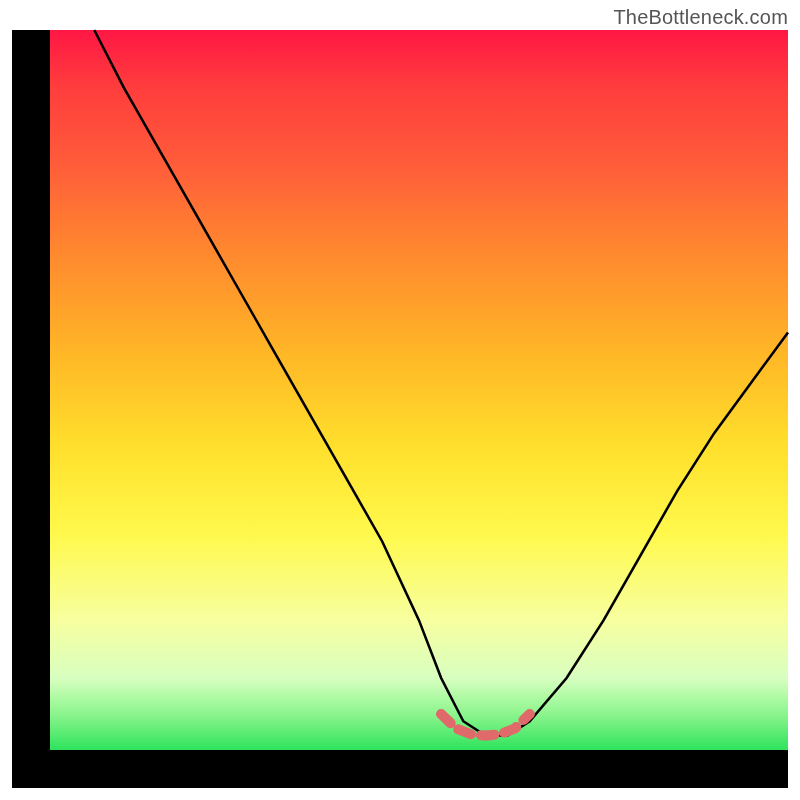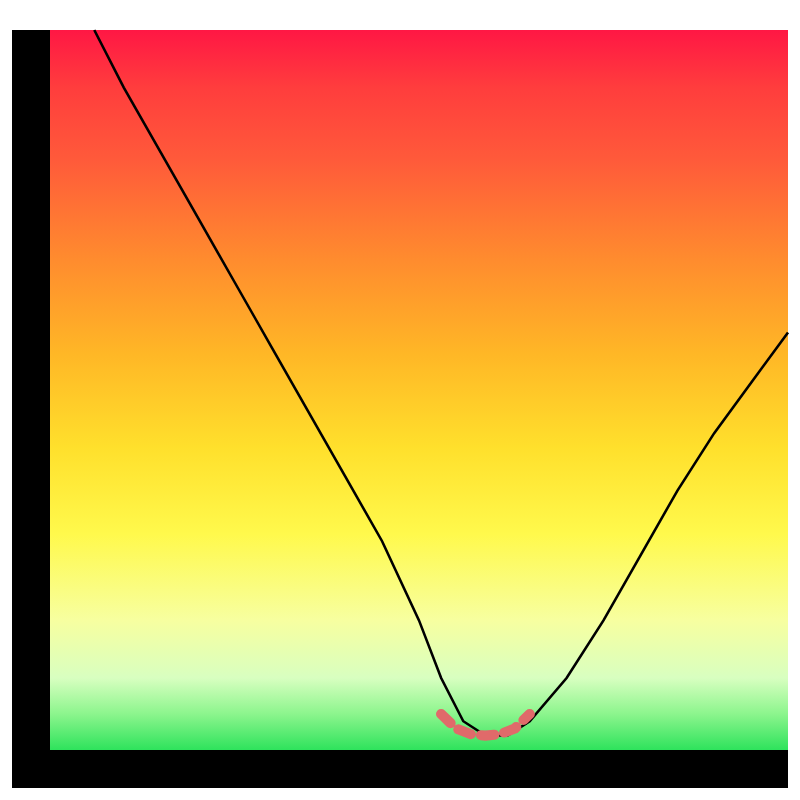--- a/index.html
+++ b/index.html
@@ -60,20 +60,21 @@
     top: 0px;
     width: 738px;
     height: 720px;
     overflow: visible;
   }
 </style>
 </head>
 <body>
 
 <div class="outer">
+  <div class="watermark">TheBottleneck.com</div>
 
   <div class="plot-frame">
     <div class="gradient"></div>
     <svg class="curve" viewBox="0 0 100 100" preserveAspectRatio="none">
       <path id="curve-path" fill="none" stroke="#000" stroke-width="0.35" d="M6.00 0.00 L10.00 8.00 L15.00 17.00 L20.00 26.00 L25.00 35.00 L30.00 44.00 L35.00 53.00 L40.00 62.00 L45.00 71.00 L50.00 82.00 L53.00 90.00 L56.00 96.00 L59.00 98.00 L62.00 98.00 L65.00 96.00 L70.00 90.00 L75.00 82.00 L80.00 73.00 L85.00 64.00 L90.00 56.00 L95.00 49.00 L100.00 42.00"></path>
       <path id="zone-path" fill="none" stroke="#e06a6a" stroke-width="1.4" stroke-linecap="round" stroke-dasharray="1.8 1.4" d="M53.00 95.00 L55.00 97.00 L57.00 97.80 L59.00 98.00 L61.00 97.80 L63.00 97.00 L65.00 95.00"></path>
     </svg>
   </div>
 </div>
 

